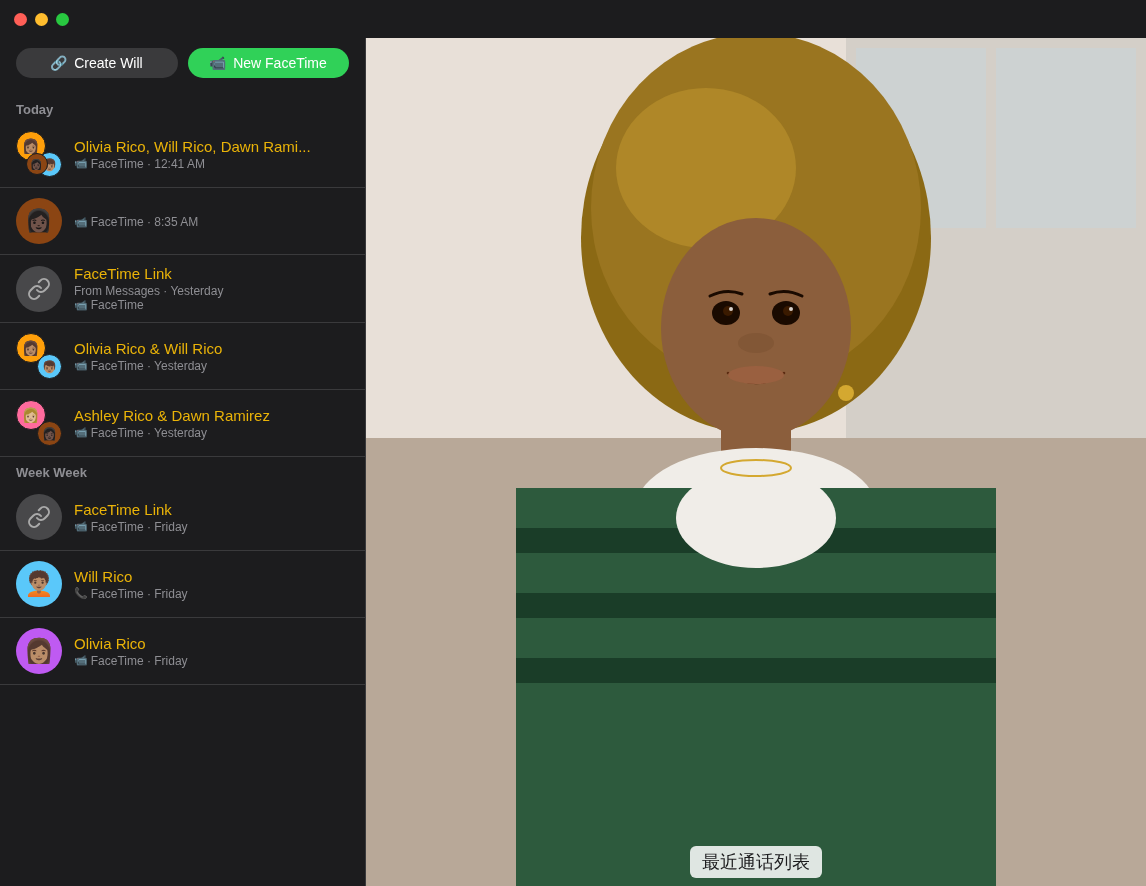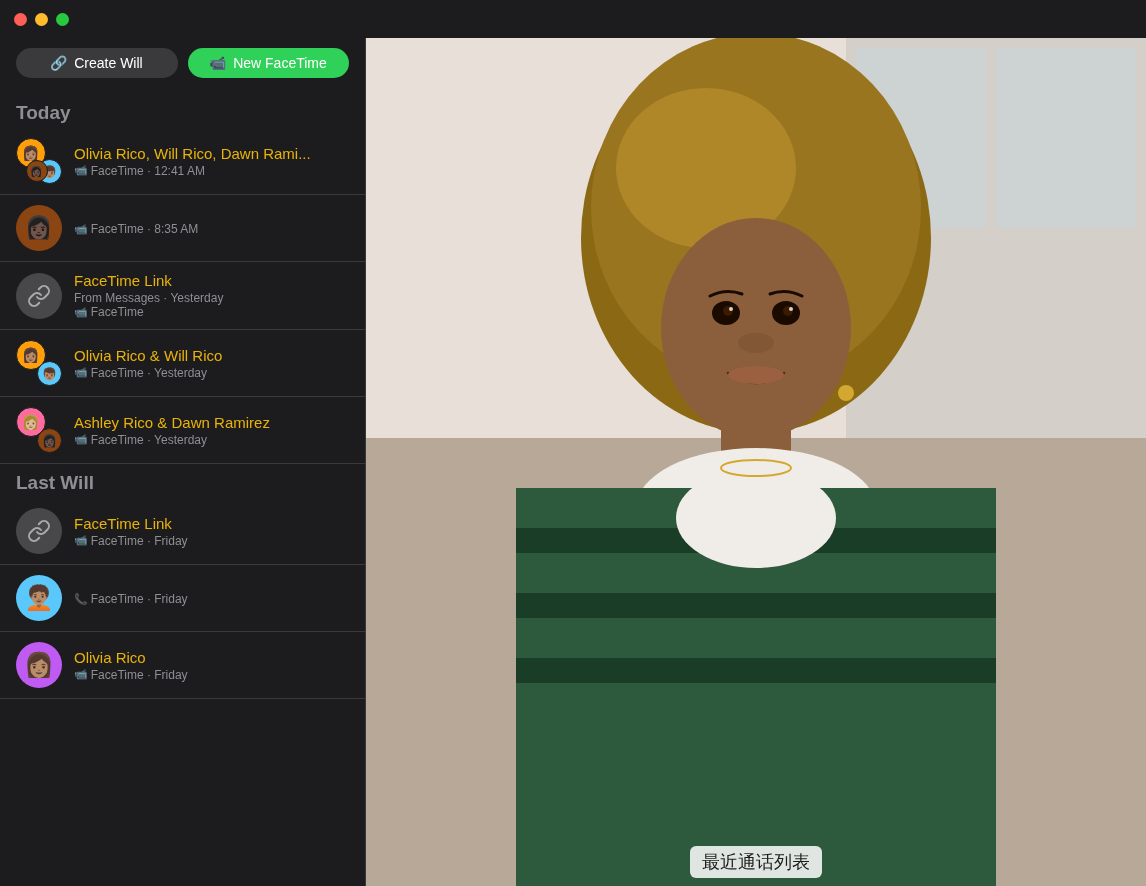--- a/index.html
+++ b/index.html
@@ -85,21 +85,21 @@
       font-size: 14px;
       font-weight: 500;
       cursor: pointer;
       flex: 1;
       justify-content: center;
     }
 
     
     .section-header {
       color: #8e8e93;
-      font-size: 19px;
+      font-size: 13px;
       font-weight: 600;
       padding: 8px 16px 4px 16px;
     }
 
     
     .contact-list {
       overflow-y: auto;
       flex: 1;
     }
     .contact-item {
@@ -374,21 +374,21 @@
         </div>
         <div class="contact-info">
           <div class="contact-name">Ashley Rico &amp; Dawn Ramirez</div>
           <div class="contact-sub">
             <span class="video-icon">📹</span>
             <span>FaceTime · Yesterday</span>
           </div>
         </div>
       </div>
 
-      <div class="section-header">Last Will</div>
+      <div class="section-header">Week Week</div>
 
       <div class="contact-item">
         <div class="avatar-wrapper">
           <div class="link-icon-circle">
             <svg width="24" height="24" viewBox="0 0 24 24" fill="none">
               <path d="M10 13a5 5 0 0 0 7.54.54l3-3a5 5 0 0 0-7.07-7.07l-1.72 1.71" stroke="#aaaaaa" stroke-width="2" stroke-linecap="round" stroke-linejoin="round"></path>
               <path d="M14 11a5 5 0 0 0-7.54-.54l-3 3a5 5 0 0 0 7.07 7.07l1.71-1.71" stroke="#aaaaaa" stroke-width="2" stroke-linecap="round" stroke-linejoin="round"></path>
             </svg>
           </div>
         </div>
@@ -399,20 +399,21 @@
             <span>FaceTime · Friday</span>
           </div>
         </div>
       </div>
 
       <div class="contact-item">
         <div class="avatar-wrapper">
           <div class="avatar-circle bg-teal" style="font-size:24px;">🧑🏽‍🦱</div>
         </div>
         <div class="contact-info">
+          <div class="contact-name">Will Rico</div>
           <div class="contact-sub">
             <span class="phone-icon">📞</span>
             <span>FaceTime · Friday</span>
           </div>
         </div>
       </div>
 
       <div class="contact-item">
         <div class="avatar-wrapper">
           <div class="avatar-circle bg-purple" style="font-size:24px;">👩🏽</div>

